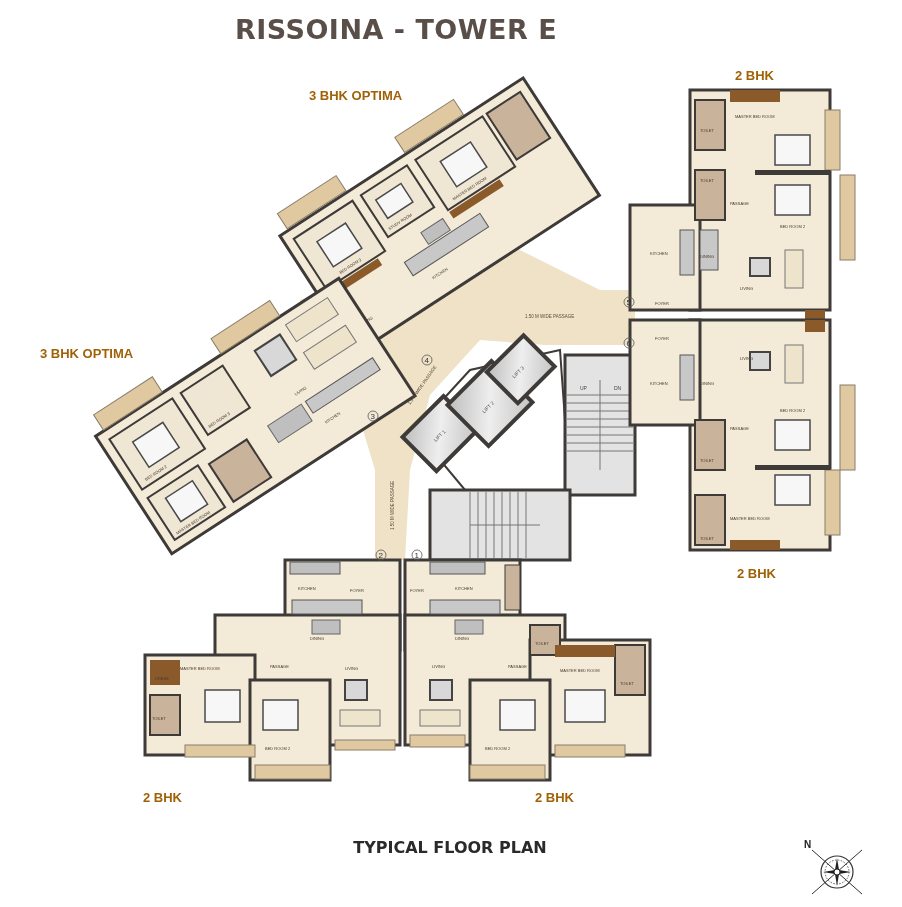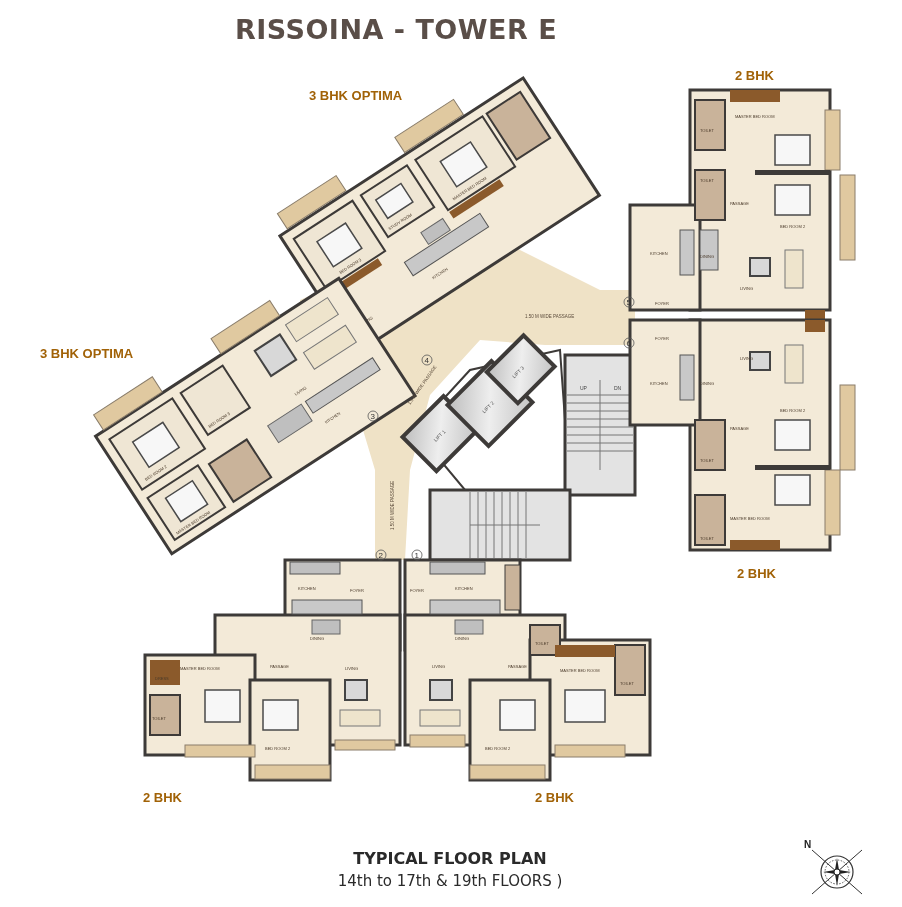--- a/index.html
+++ b/index.html
@@ -1,20 +1,20 @@
 <!DOCTYPE html>
 <html><head>
 <meta charset="utf-8">
 <style>
   html,body{margin:0;padding:0;background:#ffffff;}
   body{width:902px;height:907px;position:relative;overflow:hidden;font-family:"Liberation Sans",sans-serif;}
   .title{position:absolute;left:0;width:792px;top:14px;text-align:center;font-family:"DejaVu Sans",sans-serif;font-weight:bold;font-size:27px;color:#5a4e48;letter-spacing:0.5px;}
   .unit-label{position:absolute;font-family:"Liberation Sans",sans-serif;font-weight:bold;font-size:13px;color:#a16207;white-space:nowrap;}
   .caption{position:absolute;left:300px;width:300px;top:838px;text-align:center;color:#2a2a2a;font-family:"DejaVu Sans",sans-serif;}
-  .caption .h{font-weight:bold;font-size:16px;margin-bottom:3px;margin-top:11px;}
+  .caption .h{font-weight:bold;font-size:16px;margin-bottom:3px;}
   .caption .l{font-size:15px;line-height:20px;}
   svg.plan{position:absolute;left:0;top:0;}
   .compass{position:absolute;left:800px;top:836px;width:70px;height:60px;}
   .room-txt{font-family:"Liberation Sans",sans-serif;font-size:4px;fill:#4a3a2a;}
 </style>
 </head>
 <body>
 
 <div class="title">RISSOINA - TOWER E</div>
 
@@ -256,21 +256,20 @@
       <text x="424.5" y="363">4</text>
     <circle cx="629" cy="302" r="5" fill="none" stroke="#555" stroke-width="0.8"></circle>
       <text x="626.5" y="305">5</text>
     <circle cx="629" cy="343" r="5" fill="none" stroke="#555" stroke-width="0.8"></circle>
       <text x="626.5" y="346">6</text>
   </g>
 </svg>
 
 <div class="caption">
   <div class="h">TYPICAL FLOOR PLAN</div>
-  <div class="l">14th to 17th &amp; 19th FLOORS )</div>
 </div>
 
 <div class="compass">
   <svg width="70" height="60" viewBox="0 0 70 60">
     <text x="4" y="12" font-size="10" font-weight="bold" fill="#222" font-family="Liberation Sans, sans-serif">N</text>
     <line x1="12" y1="14" x2="62" y2="58" stroke="#333" stroke-width="1"></line>
     <line x1="62" y1="14" x2="12" y2="58" stroke="#333" stroke-width="1"></line>
     <circle cx="37" cy="36" r="16" fill="none" stroke="#333" stroke-width="1.2"></circle>
     <circle cx="37" cy="36" r="12" fill="none" stroke="#333" stroke-width="0.8" stroke-dasharray="1.5 1.5"></circle>
     <polygon points="37,22 39,34 37,36 35,34" fill="#222"></polygon>

